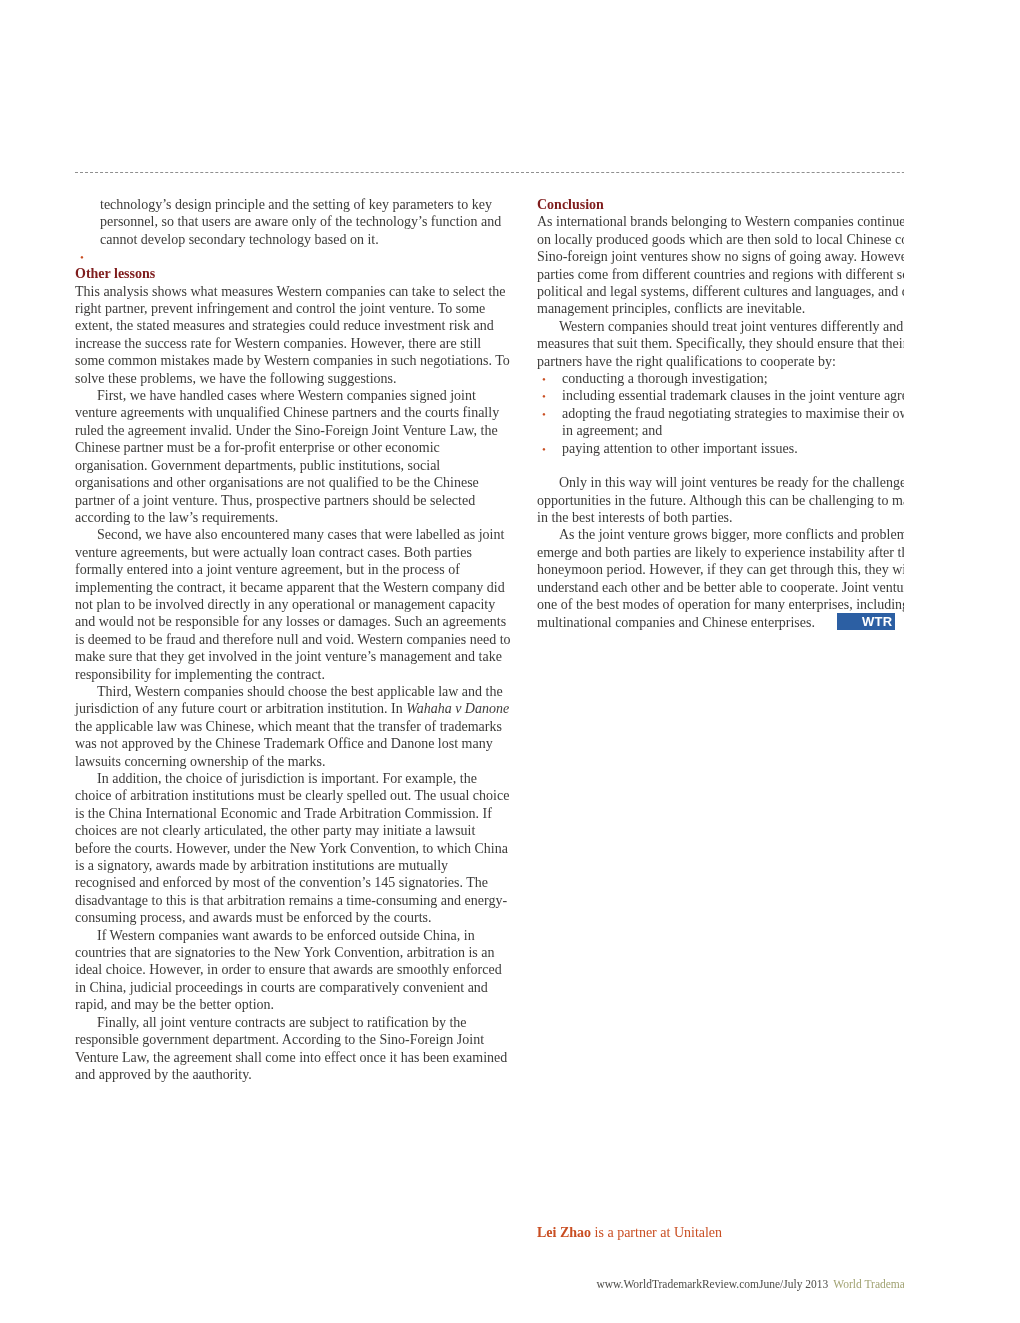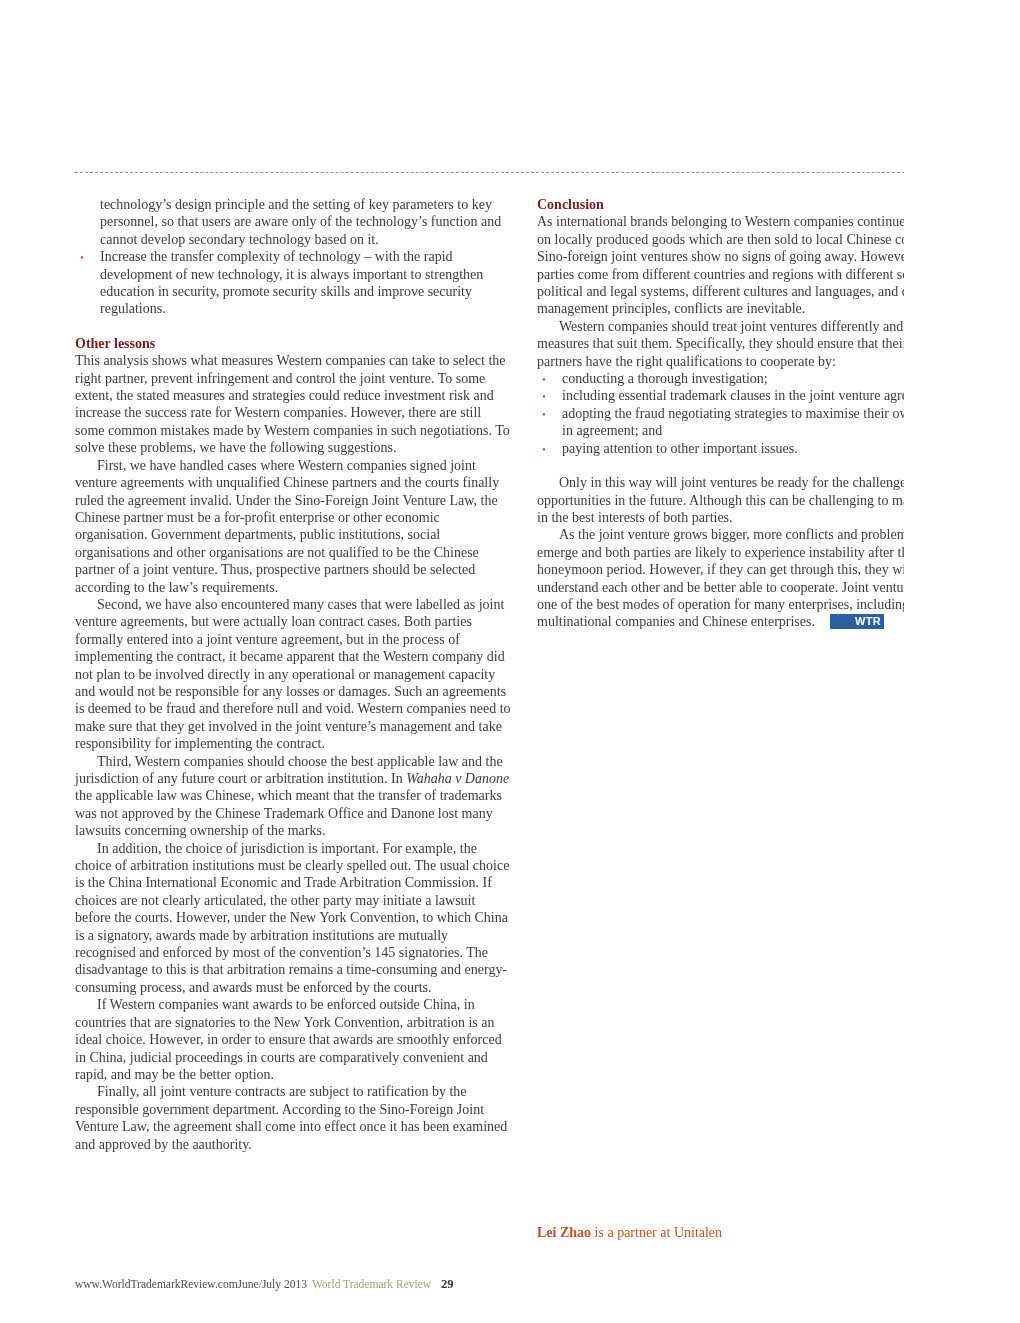--- a/index.html
+++ b/index.html
@@ -45,63 +45,63 @@
     font-size: 11px;
     line-height: 17.4px;
   }
   .case-italic { font-style: italic; }
   .wtr-badge {
     display: inline-block;
     background: #2c5fa3;
     color: #ffffff;
     font-family: "Liberation Sans", "DejaVu Sans", sans-serif;
     font-weight: bold;
-    font-size: 11px;
+    font-size: 13px;
     line-height: 1;
     padding: 2px 3px;
-    margin-left: 15px;
+    margin-left: 22px;
     vertical-align: 1px;
     letter-spacing: 0.3px;
   }
   .author-block {
     position: absolute;
     left: 537px;
     top: 1224px;
     width: 438px;
     color: #c94e22;
   }
   .author-name { font-weight: bold; }
   .author-email { font-style: italic; }
   .footer {
     position: absolute;
     left: 75px;
     top: 1276px;
     width: 900px;
     display: flex;
-    justify-content: flex-start;
+    justify-content: flex-end;
     align-items: baseline;
     font-size: 11.5px;
     color: #4d4c48;
   }
   .pub-name { color: #a1a272; font-weight: normal; margin-left: 5px; }
   .page-num { color: #35342f; font-weight: bold; margin-left: 10px; font-size: 12.5px; }
 </style>
 </head>
 <body>
 
 <div class="page">
 
   <div class="rule-top"></div>
 
   <div class="col col-left">
     <div class="hang">
       <span>technology’s design principle and the setting of key parameters to key personnel, so that users are aware only of the technology’s function and cannot develop secondary technology based on it.</span>
     </div>
     <div class="hang">
-      <span class="bullet">•</span><span>Increase the transfer complexity of technology – with the rapid development of new technology, it is always important to strengthen education in security, promote security skills and improve security regulations.</span>
+      <span class="bullet">•</span>
     </div>
 
     <h3 class="section-heading heading-spaced">Other lessons</h3>
 
     <p>This analysis shows what measures Western companies can take to select the right partner, prevent infringement and control the joint venture. To some extent, the stated measures and strategies could reduce investment risk and increase the success rate for Western companies. However, there are still some common mistakes made by Western companies in such negotiations. To solve these problems, we have the following suggestions.</p>
     <p class="indent">First, we have handled cases where Western companies signed joint venture agreements with unqualified Chinese partners and the courts finally ruled the agreement invalid. Under the Sino-Foreign Joint Venture Law, the Chinese partner must be a for-profit enterprise or other economic organisation. Government departments, public institutions, social organisations and other organisations are not qualified to be the Chinese partner of a joint venture. Thus, prospective partners should be selected according to the law’s requirements.</p>
     <p class="indent">Second, we have also encountered many cases that were labelled as joint venture agreements, but were actually loan contract cases. Both parties formally entered into a joint venture agreement, but in the process of implementing the contract, it became apparent that the Western company did not plan to be involved directly in any operational or management capacity and would not be responsible for any losses or damages. Such an agreements is deemed to be fraud and therefore null and void. Western companies need to make sure that they get involved in the joint venture’s management and take responsibility for implementing the contract.</p>
     <p class="indent"><span>Third, Western companies should choose the best applicable law and the jurisdiction of any future court or arbitration institution. In </span><span class="case-italic">Wahaha v Danone</span><span> the applicable law was Chinese, which meant that the transfer of trademarks was not approved by the Chinese Trademark Office and Danone lost many lawsuits concerning ownership of the marks.</span></p>
     <p class="indent">In addition, the choice of jurisdiction is important. For example, the choice of arbitration institutions must be clearly spelled out. The usual choice is the China International Economic and Trade Arbitration Commission. If choices are not clearly articulated, the other party may initiate a lawsuit before the courts. However, under the New York Convention, to which China is a signatory, awards made by arbitration institutions are mutually recognised and enforced by most of the convention’s 145 signatories. The disadvantage to this is that arbitration remains a time-consuming and energy-consuming process, and awards must be enforced by the courts.</p>
     <p class="indent">If Western companies want awards to be enforced outside China, in countries that are signatories to the New York Convention, arbitration is an ideal choice. However, in order to ensure that awards are smoothly enforced in China, judicial proceedings in courts are comparatively convenient and rapid, and may be the better option.</p>

